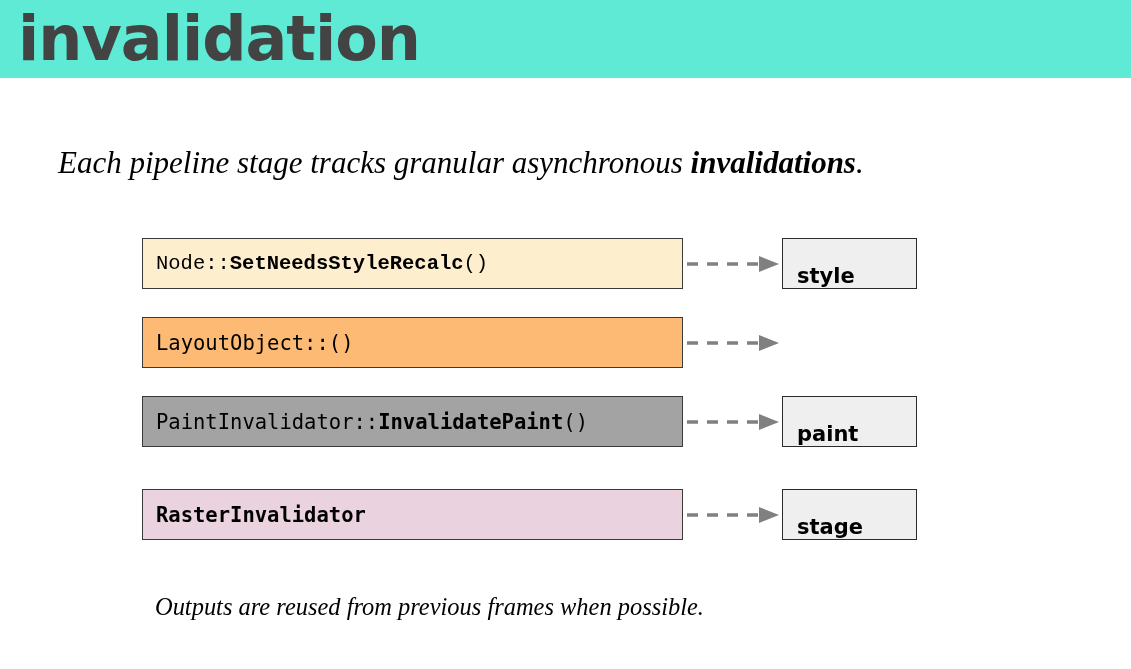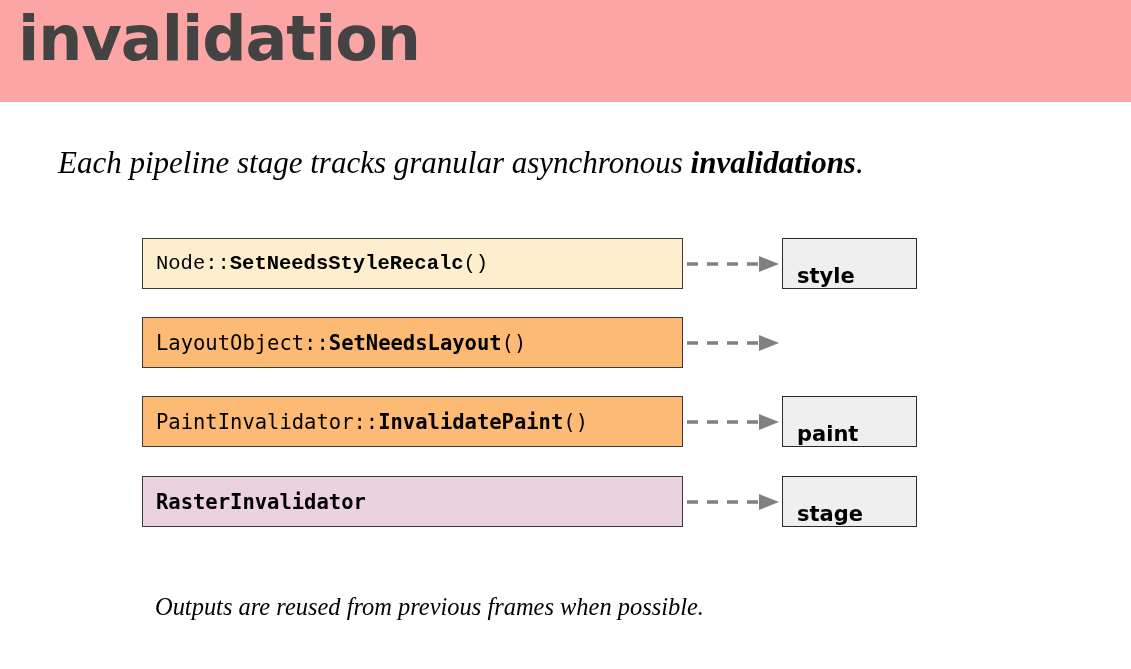--- a/index.html
+++ b/index.html
@@ -14,22 +14,22 @@
     overflow: hidden;
     position: relative;
   }
 
   
   .header-band {
     position: absolute;
     left: 0;
     top: 0;
     width: 1131px;
-    height: 102px;
-    background: #fca5a5;
+    height: 78px;
+    background: #5eead4;
   }
   .header-title {
     position: absolute;
     left: 18px;
     top: 2px;
     font-family: "DejaVu Sans", sans-serif;
     font-weight: bold;
     font-size: 62px;
     letter-spacing: -1px;
     color: #434343;
@@ -65,21 +65,21 @@
   }
   .row {
     position: absolute;
     left: 142px;
     width: 776px;
     height: 53px;
   }
   .row.r0 { top: 238px; }
   .row.r1 { top: 317px; }
   .row.r2 { top: 396px; }
-  .row.r3 { top: 476px; }
+  .row.r3 { top: 489px; }
 
   .code-box {
     position: absolute;
     left: 0;
     top: 0;
     width: 541px;
     height: 51px;
     box-sizing: border-box;
     border: 1.5px solid #3a3a3a;
     display: flex;
@@ -163,33 +163,32 @@
       </svg>
     </div>
     <div class="stage-box">
       <span>style</span>
     </div>
   </div>
 
   <div class="row r1">
     <div class="code-box" style="background: #fdba74;">
       <span class="reg">LayoutObject::</span>
-        <span class="bold">SetNeedsLayout</span>
         <span class="reg">()</span>
     </div>
     <div class="connector">
       <svg width="98" height="51" viewBox="0 0 98 51">
         <line x1="2" y1="26" x2="76" y2="26" stroke="#808080" stroke-width="3.5" stroke-dasharray="11 9"></line>
         <polygon points="74,18 94,26 74,34" fill="#808080"></polygon>
       </svg>
     </div>
   </div>
 
   <div class="row r2">
-    <div class="code-box" style="background: #fdba74;">
+    <div class="code-box" style="background: #a3a3a3;">
       <span class="reg">PaintInvalidator::</span>
         <span class="bold">InvalidatePaint</span>
         <span class="reg">()</span>
     </div>
     <div class="connector">
       <svg width="98" height="51" viewBox="0 0 98 51">
         <line x1="2" y1="26" x2="76" y2="26" stroke="#808080" stroke-width="3.5" stroke-dasharray="11 9"></line>
         <polygon points="74,18 94,26 74,34" fill="#808080"></polygon>
       </svg>
     </div>

